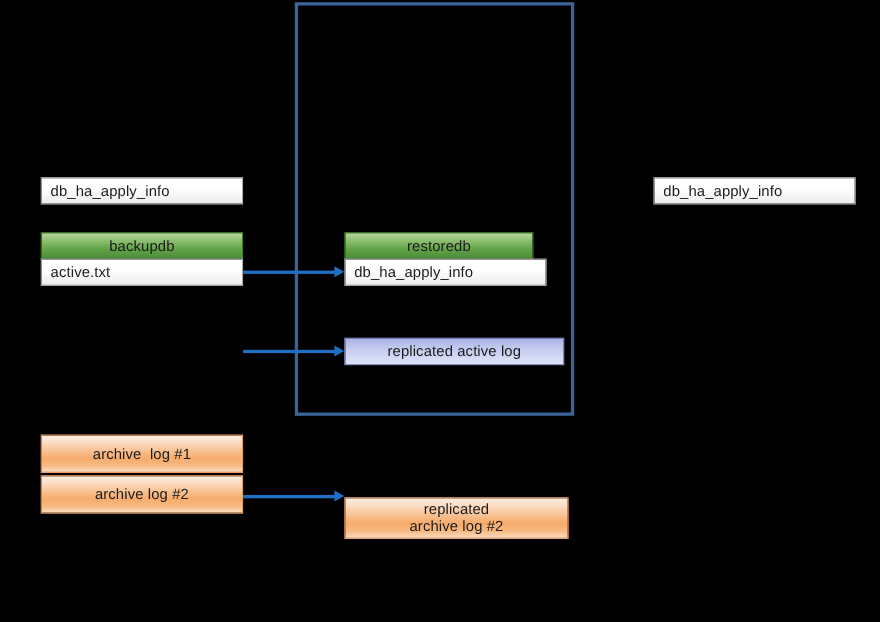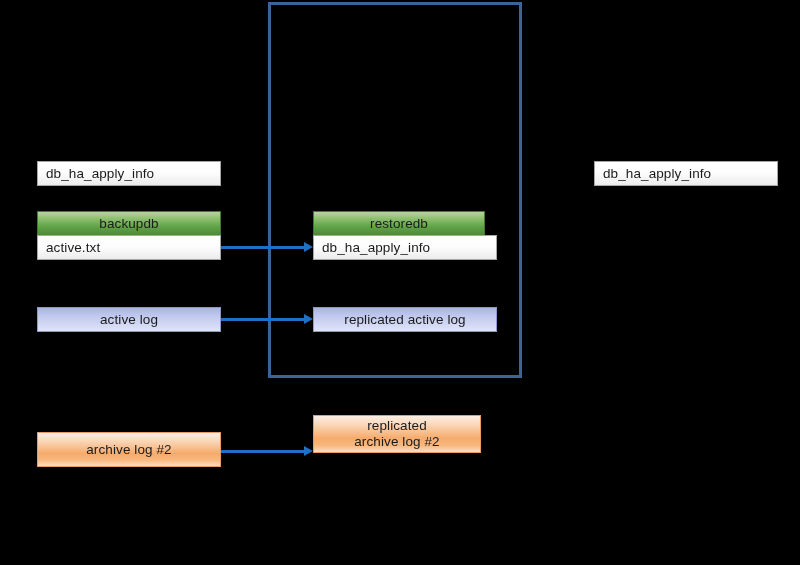--- a/index.html
+++ b/index.html
@@ -82,32 +82,32 @@
 <div id="stage">
 
   <div class="outline" style="left:268px;top:2px;width:254px;height:376px;"></div>
 
   <div class="node n-grey left-text" style="left:37px;top:161px;width:184px;height:25px;">db_ha_apply_info</div>
 
   <div class="node n-green" style="left:37px;top:211px;width:184px;height:25px;">backupdb</div>
 
   <div class="node n-grey left-text" style="left:37px;top:235px;width:184px;height:25px;">active.txt</div>
 
-  <div class="node n-blue" style="left:37px;top:307px;width:184px;height:25px;">active log</div>
 
+  <div class="node n-orange" style="left:37px;top:395px;width:184px;height:35px;">archive  log #1</div>
 
   <div class="node n-orange" style="left:37px;top:432px;width:184px;height:35px;">archive log #2</div>
 
   <div class="node n-green" style="left:313px;top:211px;width:172px;height:25px;">restoredb</div>
 
   <div class="node n-grey left-text" style="left:313px;top:235px;width:184px;height:25px;">db_ha_apply_info</div>
 
-  <div class="node n-blue" style="left:313px;top:307px;width:184px;height:25px;">replicated active log</div>
+  <div class="node n-blue" style="left:313px;top:307px;width:200px;height:25px;">replicated active log</div>
 
-  <div class="node n-orange" style="left:313px;top:415px;width:168px;height:38px;">replicated
+  <div class="node n-orange" style="left:313px;top:452px;width:204px;height:38px;">replicated
 archive log #2</div>
 
   <div class="node n-grey left-text" style="left:594px;top:161px;width:184px;height:25px;">db_ha_apply_info</div>
 
   <div class="arrow-line" style="left:221px;top:246px;width:84px;"></div>
   <div class="arrow-head" style="left:304px;top:242px;"></div>
 
   <div class="arrow-line" style="left:221px;top:318px;width:84px;"></div>
   <div class="arrow-head" style="left:304px;top:314px;"></div>
 

